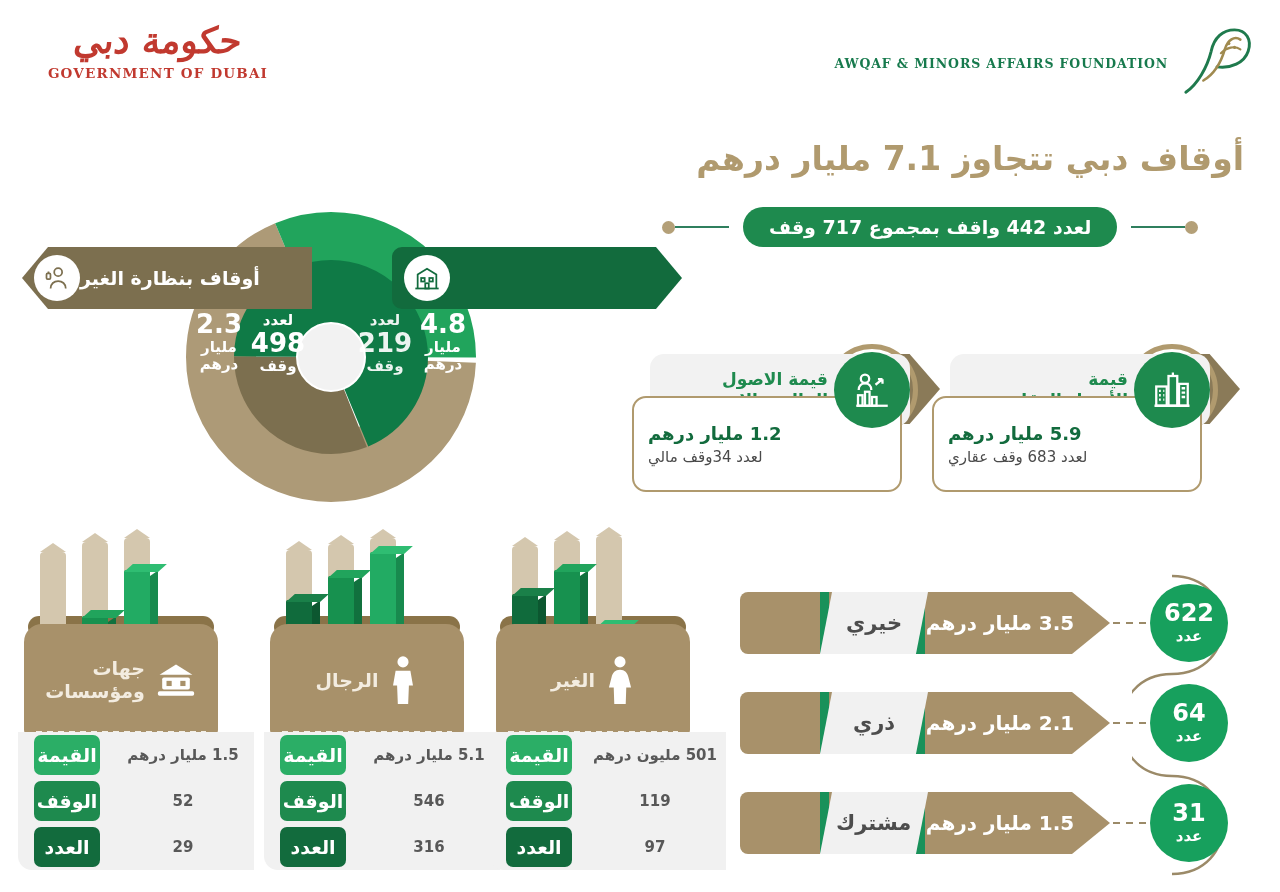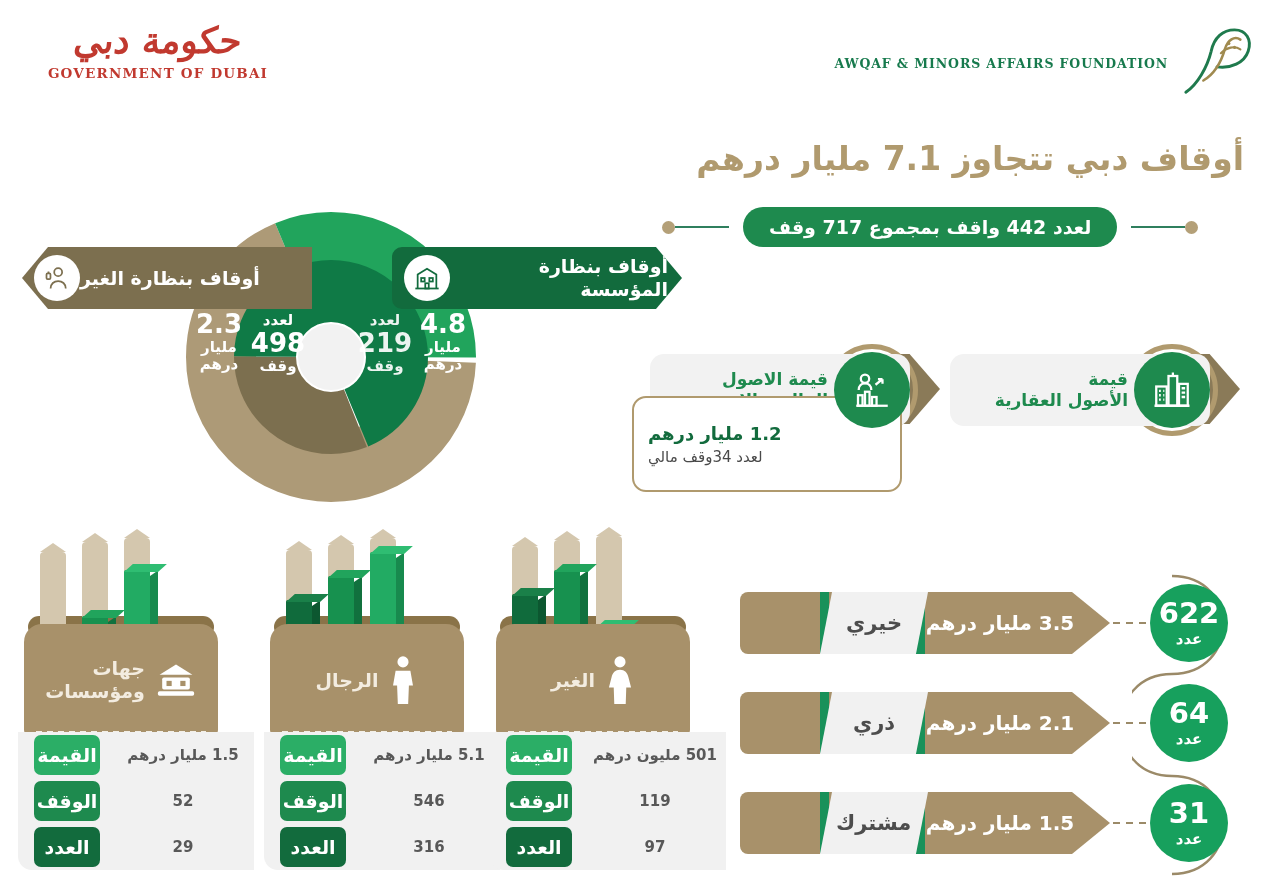--- a/index.html
+++ b/index.html
@@ -170,21 +170,21 @@
   }
   .arrowrow .parallel span{transform:skewX(11deg);color:#4d4d4d;font-size:21px;font-weight:700;}
   .arrowrow .wedge{position:absolute;top:0;height:100%;width:9px;background:#19915a;}
   .circlecount{
     position:absolute;left:1150px;width:78px;height:78px;border-radius:50%;background:#17a05d;
     display:flex;flex-direction:column;align-items:center;justify-content:center;color:#fff;z-index:3;
   }
   #count-0{top:584px;}
   #count-1{top:684px;}
   #count-2{top:784px;}
-  .circlecount .n{font-size:29px;font-weight:700;line-height:1;}
+  .circlecount .n{font-size:24px;font-weight:700;line-height:1;}
   .circlecount .u{font-size:15px;font-weight:600;margin-top:2px;}
   .dashlink{position:absolute;height:2px;width:34px;left:1113px;
     background:repeating-linear-gradient(90deg,#9b8a68 0 7px,transparent 7px 13px);}
   #dash-0{top:622px;}
   #dash-1{top:722px;}
   #dash-2{top:822px;}
   #serpentine{position:absolute;left:1132px;top:570px;width:140px;height:310px;pointer-events:none;}
 </style>
 </head>
 <body>
@@ -259,21 +259,20 @@
   <div class="abs banner" id="banner-green">
     <div class="circ">
       <svg width="28" height="28" viewBox="0 0 24 24" fill="none" stroke="currentColor" stroke-width="1.5">
         <path d="M4 21V9l8-5 8 5v12"></path>
           <path d="M2 21h20"></path>
         <rect x="7" y="12" width="3" height="3"></rect>
           <rect x="14" y="12" width="3" height="3"></rect>
         <rect x="10.5" y="16.5" width="3" height="4.5"></rect>
       </svg>
     </div>
-    <div class="txt">أوقاف بنظارة المؤسسة</div>
   </div>
 
   <div class="abs banner" id="banner-tan">
     <div class="circ">
       <svg width="28" height="28" viewBox="0 0 24 24" fill="none" stroke="currentColor" stroke-width="1.5">
         <circle cx="13" cy="7" r="3.4"></circle>
           <path d="M6.5 21c0-4 3-6.4 6.5-6.4S19.5 17 19.5 21"></path>
         <rect x="3" y="8" width="3.4" height="5" rx="1"></rect>
           <path d="M4.7 8V6.4"></path>
       </svg>
@@ -294,20 +293,24 @@
       <svg width="42" height="42" viewBox="0 0 24 24" fill="none" stroke="#fff" stroke-width="1.3">
         <rect x="3" y="10" width="6" height="11"></rect>
           <rect x="10" y="4" width="5" height="17"></rect>
         <rect x="16" y="8.5" width="5" height="12.5"></rect>
           <path d="M12.5 4V2"></path>
         <path d="M4.6 12.5h1M7 12.5h.6M4.6 15h1M7 15h.6M4.6 17.5h1M7 17.5h.6"></path>
         <path d="M17.5 11h2M17.5 13.5h2M17.5 16h2"></path>
           <path d="M2 21h20"></path>
       </svg>
     </div>
+    <div class="body">
+      <div class="v1">5.9 مليار درهم</div>
+      <div class="v2">لعدد 683 وقف عقاري</div>
+    </div>
   </div>
 
   <div class="asset" id="asset-fin">
     <div class="hexback"></div>
     <div class="ring"></div>
     <div class="head">
       <div class="ttl">
         <div>قيمة الاصول</div>
         <div>المالية والاسهم</div>
       </div>

